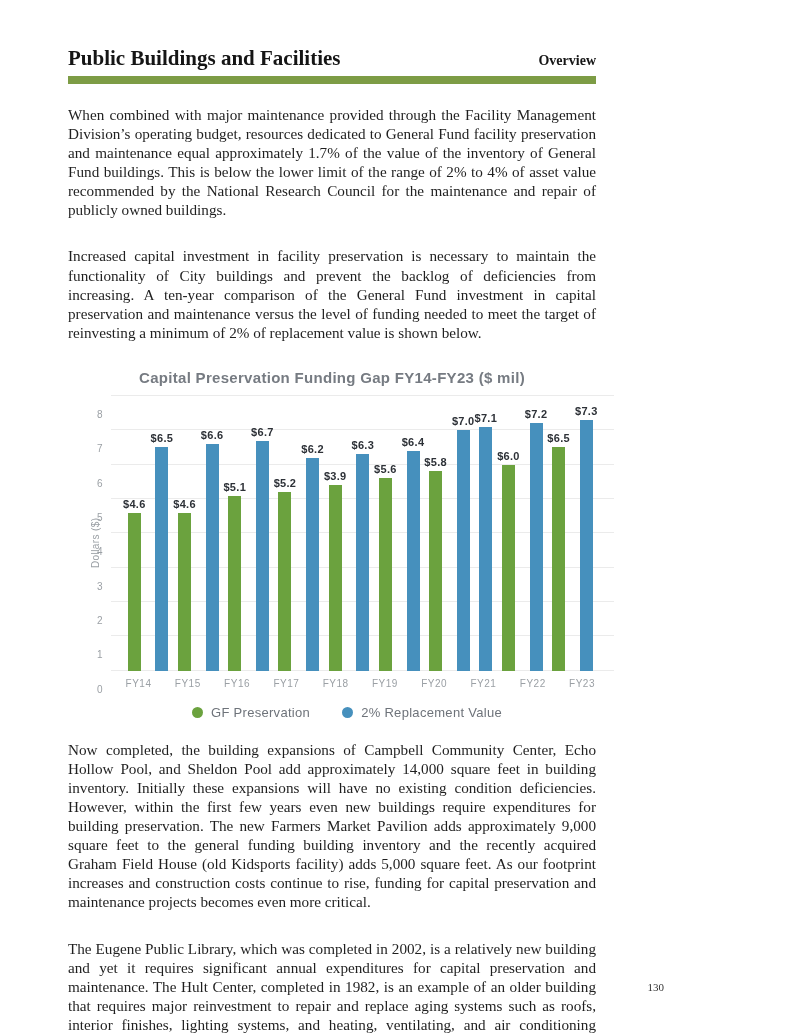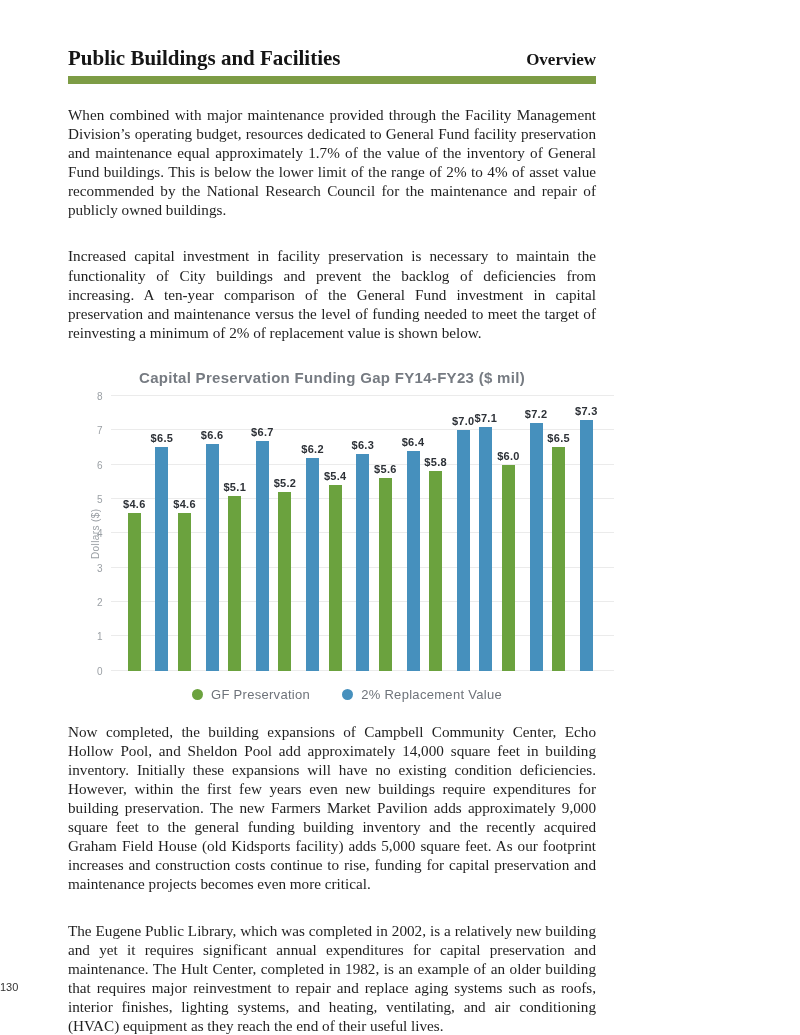--- a/index.html
+++ b/index.html
@@ -19,21 +19,21 @@
     display: flex;
     justify-content: space-between;
     align-items: baseline;
   }
   .doc-title {
     font-size: 21px;
     font-weight: 700;
     color: #151515;
   }
   .doc-section {
-    font-size: 17px;
+    font-size: 14px;
     font-weight: 700;
     color: #151515;
   }
   .header-rule {
     height: 8px;
     background: #7d9c45;
     margin-top: 5px;
   }
   
   .para {
@@ -151,22 +151,22 @@
     color: #6e737a;
     letter-spacing: 0.3px;
   }
   
   .para.after-chart { margin-top: 20px; }
   
   .page-number {
     position: absolute;
     bottom: 42px;
     left: 0; right: 0;
-    text-align: left;
-    font-family: Liberation Sans, sans-serif;
+    text-align: right;
+    font-family: Liberation Serif, serif;
     font-size: 11px;
     color: #333333;
   }
 </style>
 </head>
 <body>
 
 <div class="page">
 
   <div class="header-row">
@@ -239,21 +239,21 @@
                 <div class="bar-label">$5.2</div>
                 <div class="bar" style="height: 178.75px; background: rgb(107, 162, 62);"></div>
               </div>
               <div class="bar-col">
                 <div class="bar-label">$6.2</div>
                 <div class="bar" style="height: 213.125px; background: rgb(70, 144, 189);"></div>
               </div>
             </div>
             <div class="bar-group">
               <div class="bar-col">
-                <div class="bar-label">$5.4</div>
+                <div class="bar-label">$3.9</div>
                 <div class="bar" style="height: 185.625px; background: rgb(107, 162, 62);"></div>
               </div>
               <div class="bar-col">
                 <div class="bar-label">$6.3</div>
                 <div class="bar" style="height: 216.562px; background: rgb(70, 144, 189);"></div>
               </div>
             </div>
             <div class="bar-group">
               <div class="bar-col">
                 <div class="bar-label">$5.6</div>
@@ -293,20 +293,32 @@
             <div class="bar-group">
               <div class="bar-col">
                 <div class="bar-label">$6.5</div>
                 <div class="bar" style="height: 223.438px; background: rgb(107, 162, 62);"></div>
               </div>
               <div class="bar-col">
                 <div class="bar-label">$7.3</div>
                 <div class="bar" style="height: 250.938px; background: rgb(70, 144, 189);"></div>
               </div>
             </div>
+          </div>
+        <div class="x-labels">
+            <div class="x-label">FY14</div>
+            <div class="x-label">FY15</div>
+            <div class="x-label">FY16</div>
+            <div class="x-label">FY17</div>
+            <div class="x-label">FY18</div>
+            <div class="x-label">FY19</div>
+            <div class="x-label">FY20</div>
+            <div class="x-label">FY21</div>
+            <div class="x-label">FY22</div>
+            <div class="x-label">FY23</div>
           </div>
       </div>
     </div>
     <div class="legend">
         <div class="legend-item">
           <span class="legend-dot" style="background: rgb(107, 162, 62);"></span>
           <span class="legend-text">GF Preservation</span>
         </div>
         <div class="legend-item">
           <span class="legend-dot" style="background: rgb(70, 144, 189);"></span>

